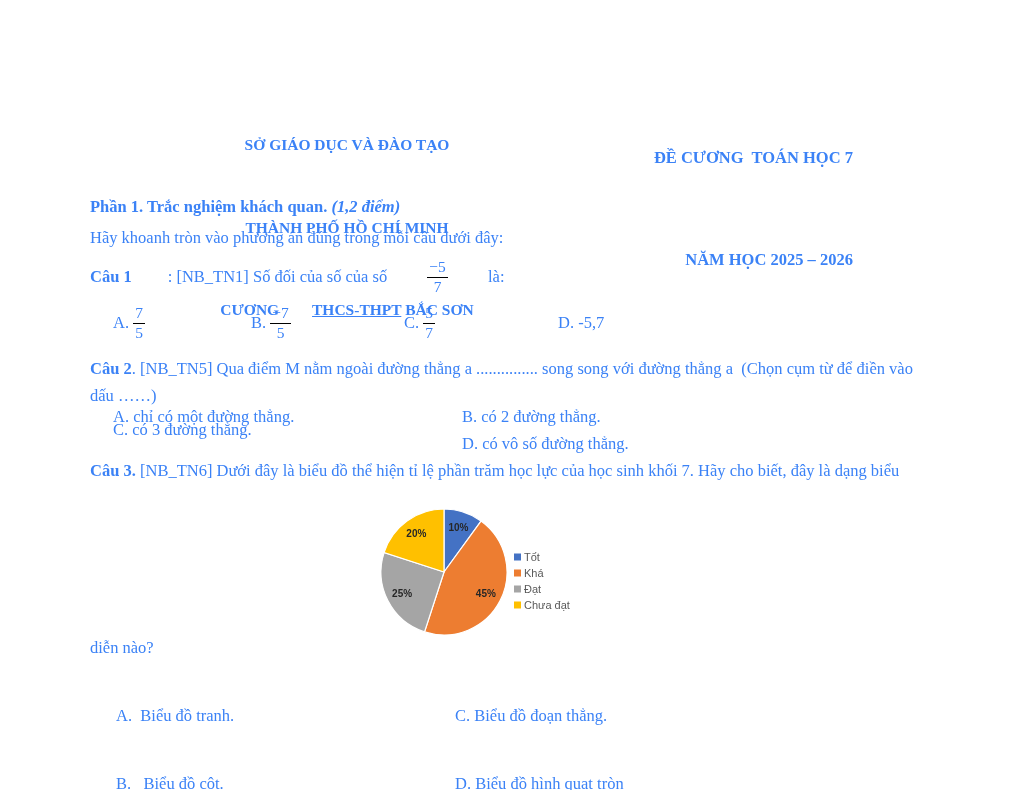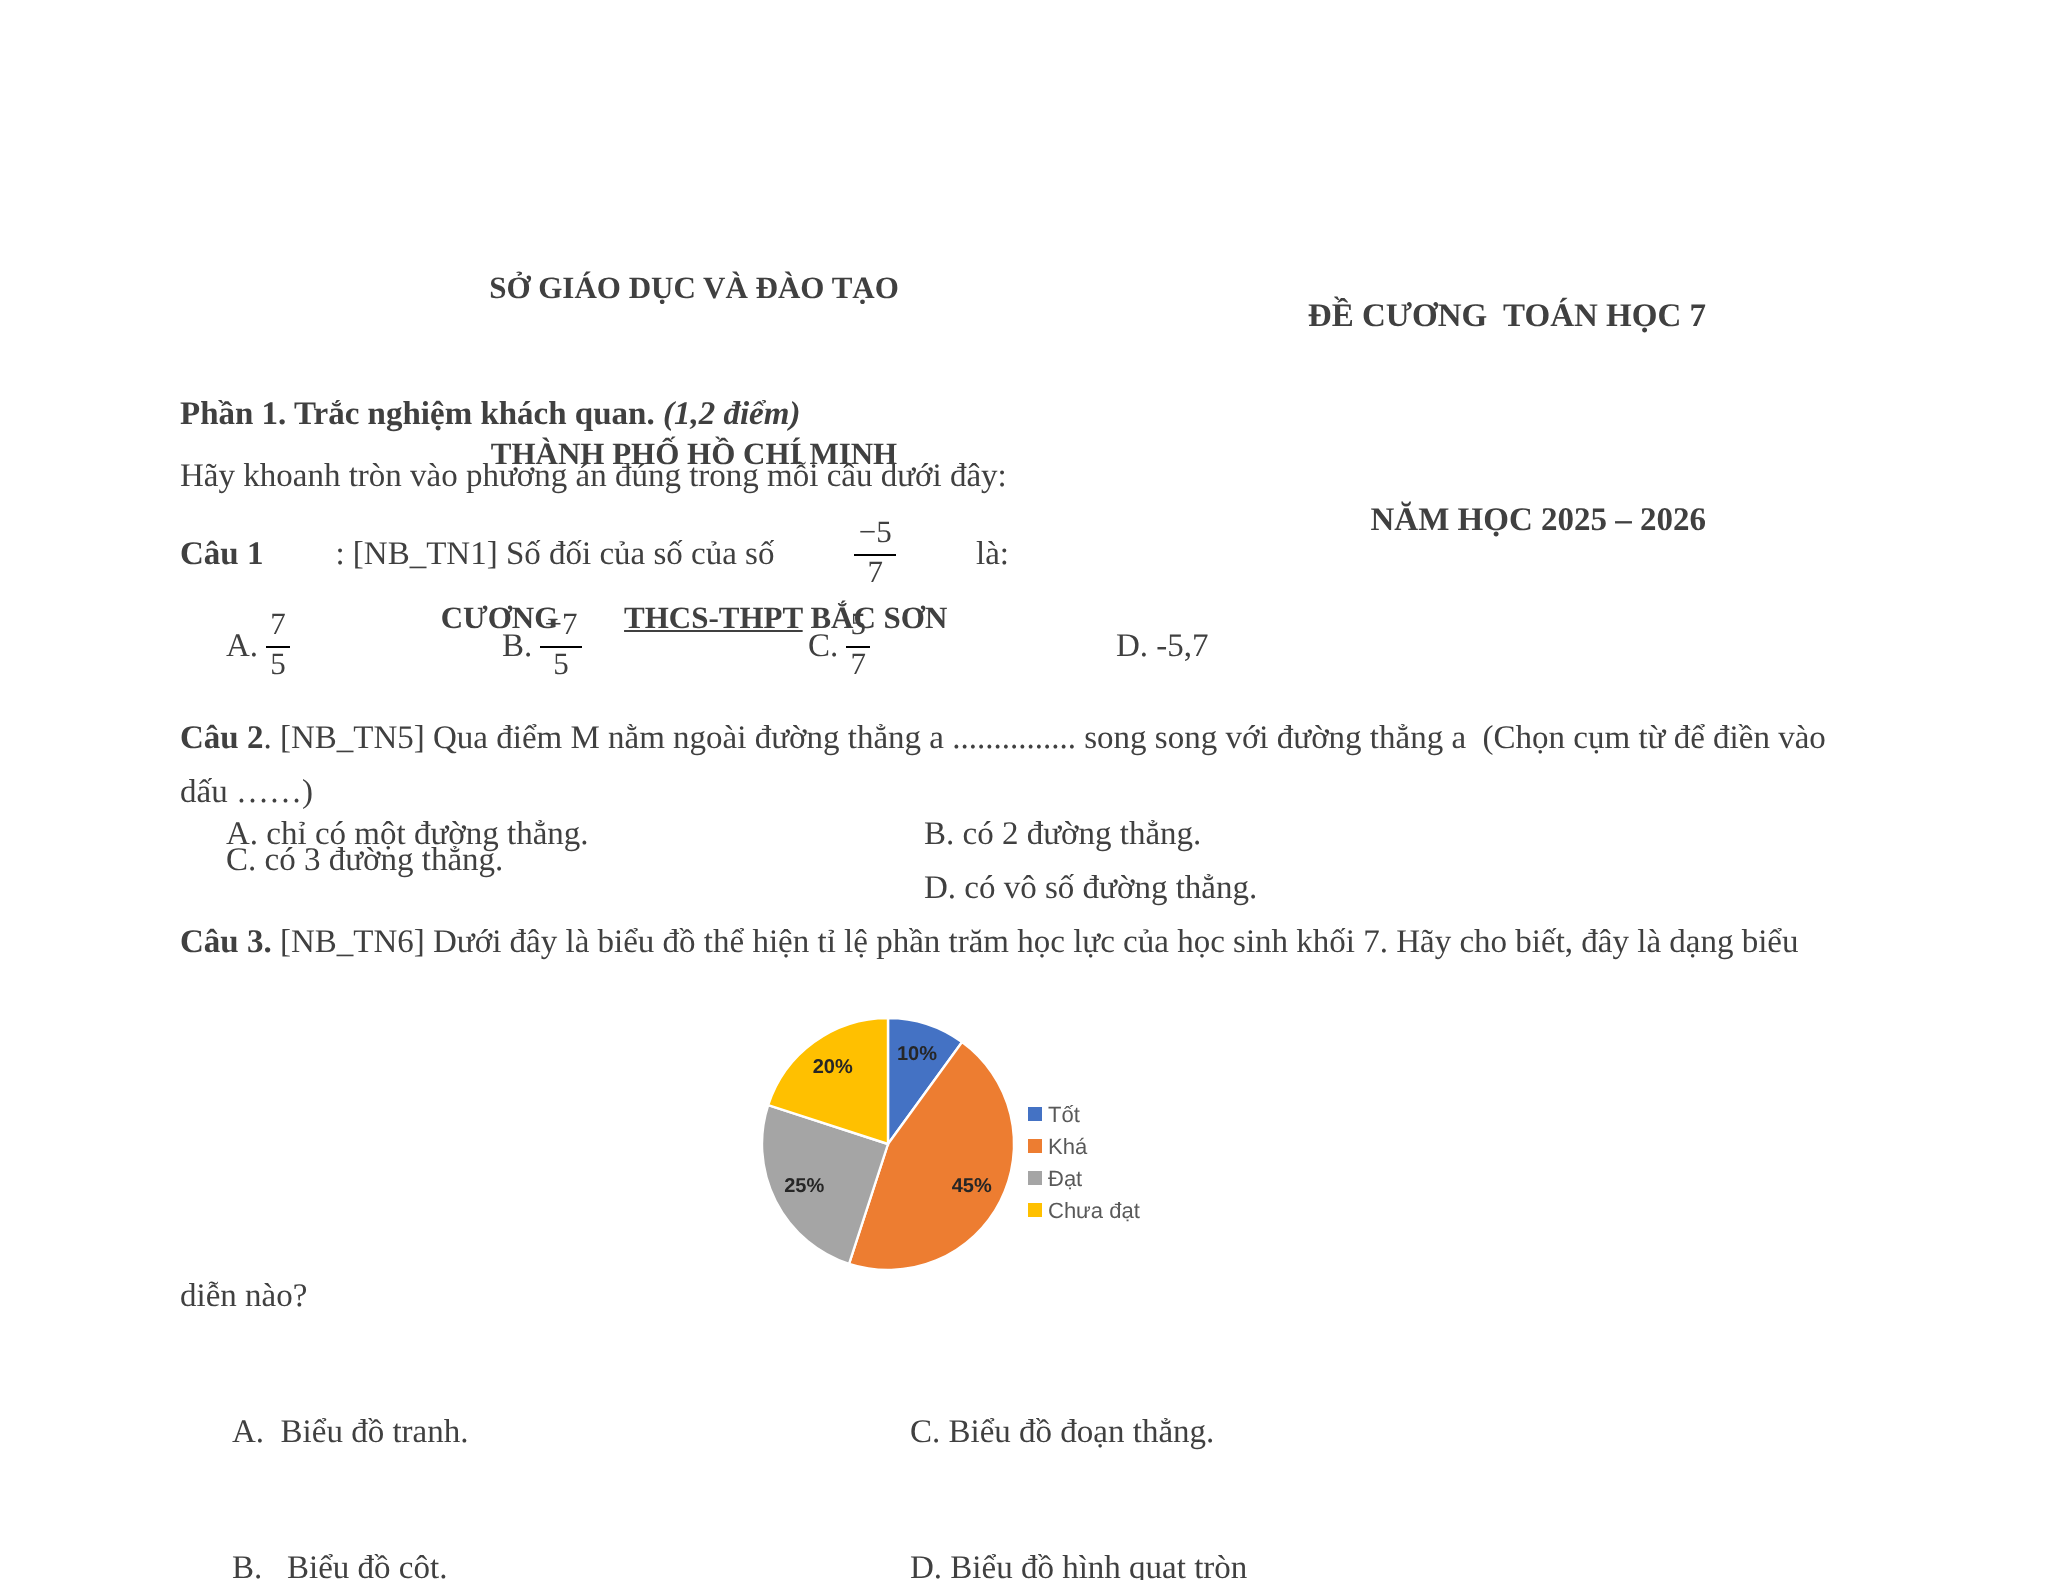--- a/index.html
+++ b/index.html
@@ -2,21 +2,21 @@
 <html><head>
 <meta charset="utf-8">
 <style>
   html, body { margin: 0; padding: 0; background: #fff; }
   .page {
     position: relative;
     width: 1024px;
     height: 790px;
     background: #ffffff;
     font-family: "Liberation Serif", "DejaVu Serif", serif;
-    color: #404040;
+    color: #3b82f6;
     overflow: hidden;
   }
   .abs { position: absolute; white-space: pre; }
   .bold { font-weight: bold; }
   .italic { font-style: italic; }
 
   .hdr-left {
     left: 206px; top: 76px; width: 282px;
     text-align: center; font-weight: bold;
     font-size: 15.5px; line-height: 27.5px;

